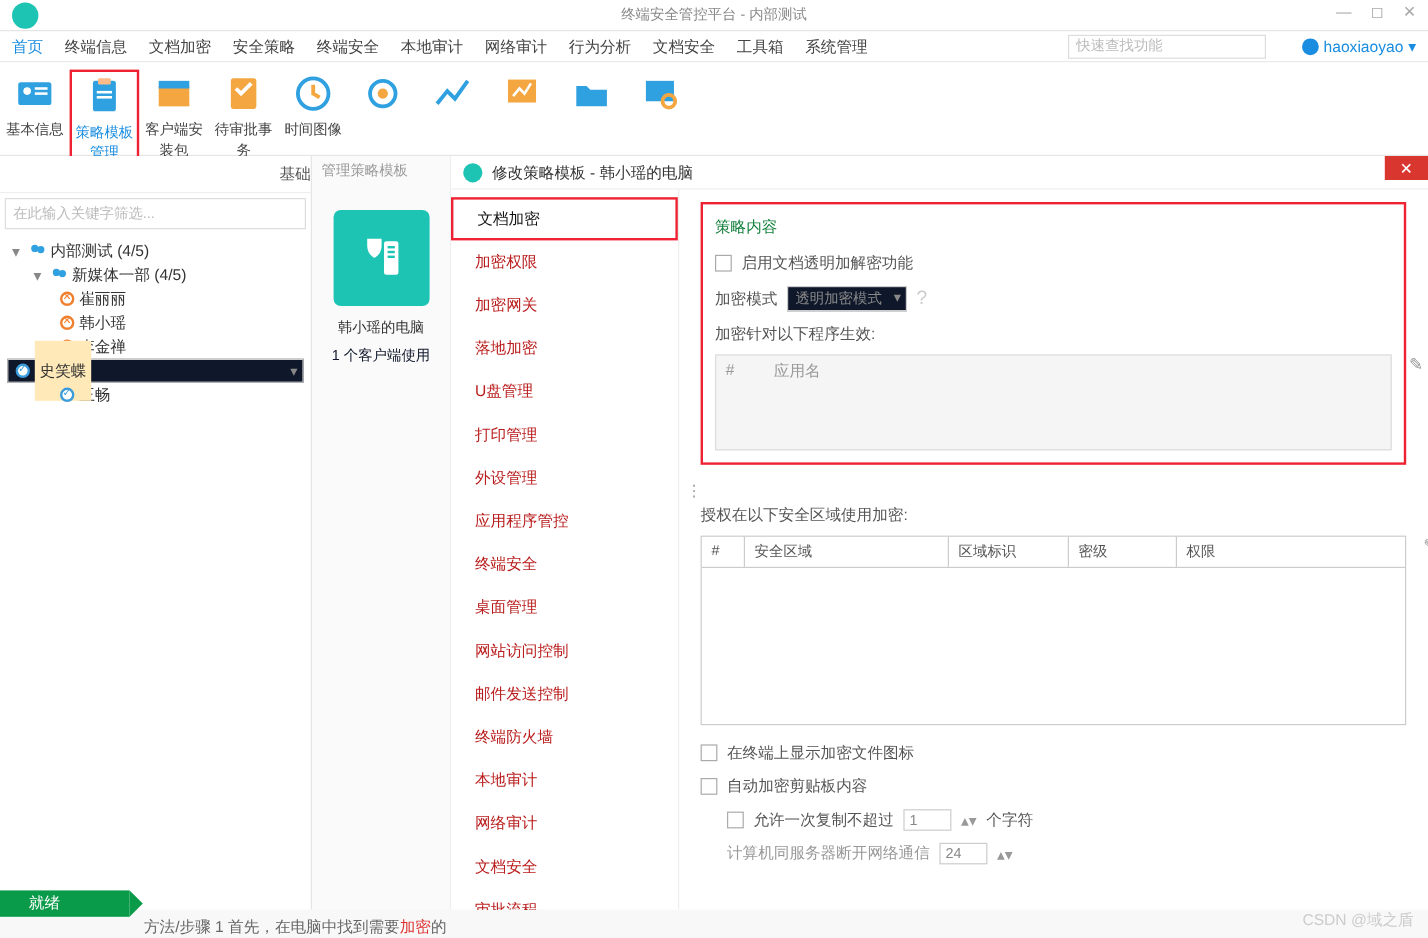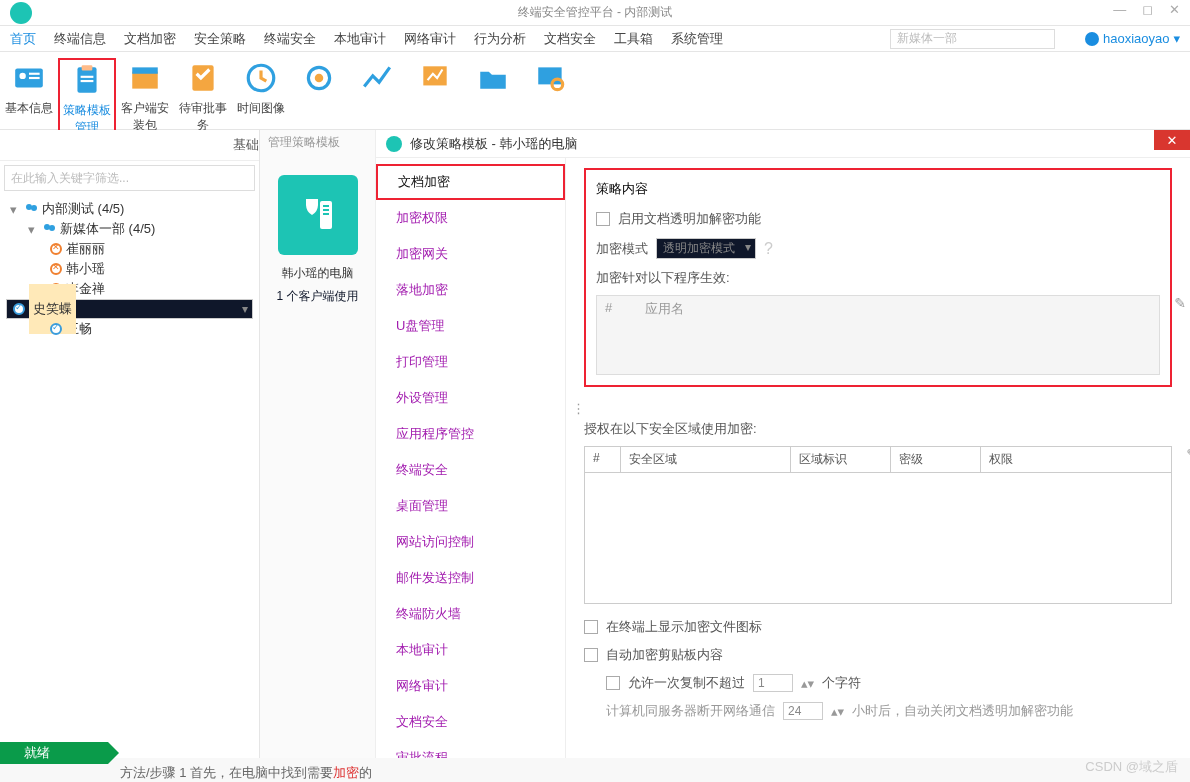--- a/index.html
+++ b/index.html
@@ -52,25 +52,25 @@
 .midcard .cardtitle { color: #333; font-size: 12px; margin-bottom: 6px; }
 .midcard .cardsub { color: #0f172a; font-size: 12px; }
 
 .rightcol { flex: 1; background: #fff; position: relative; display: flex; flex-direction: column; }
 .dlgtitle { height: 28px; display: flex; align-items: center; padding: 0 10px; gap: 8px; border-bottom: 1px solid #eee; }
 .dlg-ico { width: 16px; height: 16px; border-radius: 50%; background: #1dc4b4; }
 .dlg-txt { color: #333; }
 .dlg-close { position: absolute; right: 0; top: 0; width: 36px; height: 20px; background: #d9362f; color: #fff; display: flex; align-items: center; justify-content: center; cursor: pointer; }
 .dlgbody { flex: 1; display: flex; overflow: hidden; }
 .catlist { width: 190px; border-right: 1px solid #eee; overflow-y: auto; padding: 6px 0; }
-.cat-item { height: 36px; display: flex; align-items: center; padding-left: 20px; color: #a21caf; cursor: pointer; }
+.cat-item { height: 36px; display: flex; align-items: center; padding-left: 20px; color: #b91c1c; cursor: pointer; }
 .cat-item.active { border: 2px solid #e23; color: #111; }
 .content { flex: 1; padding: 10px 18px; overflow-y: auto; position: relative; }
 .redbox { border: 2px solid #e23; padding: 10px; margin-bottom: 14px; }
-.section-title { color: #000000; margin-bottom: 12px; font-size: 13px; }
+.section-title { color: #15803d; margin-bottom: 12px; font-size: 13px; }
 .frow { display: flex; align-items: center; gap: 8px; margin-bottom: 10px; color: #555; font-size: 13px; }
 .chk { width: 14px; height: 14px; border: 1px solid #aaa; display: inline-block; }
 .sel { border: 1px solid #ccc; background: #0f172a; color: #888; padding: 1px 20px 1px 6px; position: relative; font-size: 12px; }
 .sel::after { content: "▾"; position: absolute; right: 4px; color: #888; }
 .help { color: #ccc; font-size: 16px; }
 .apptable { border: 1px solid #ddd; background: #f5f5f5; height: 80px; position: relative; }
 .apptable .tr { display: flex; padding: 4px 8px; color: #999; font-size: 12px; }
 .apptable .th1 { width: 40px; }
 .pen { position: absolute; right: -26px; top: 0; color: #999; cursor: pointer; font-size: 14px; }
 .normlabel { color: #555; margin-bottom: 8px; font-size: 13px; }
@@ -106,21 +106,21 @@
   <span class="mitem">文档加密</span>
   <span class="mitem">安全策略</span>
   <span class="mitem">终端安全</span>
   <span class="mitem">本地审计</span>
   <span class="mitem">网络审计</span>
   <span class="mitem">行为分析</span>
   <span class="mitem">文档安全</span>
   <span class="mitem">工具箱</span>
   <span class="mitem">系统管理</span>
   <span class="spacer"></span>
-  <div class="search">新媒体一部</div>
+  <div class="search">快速查找功能</div>
   <div class="user">
     <span class="user-icon"></span>
     <span>haoxiaoyao</span>
     <span>▾</span>
   </div>
 </div>
 
 <div class="ribbon">
   <div class="ribbon-btn">
     <div class="ricon">
@@ -355,21 +355,20 @@
           <span class="chk"></span>
           <span>允许一次复制不超过</span>
           <span class="numinp">1</span>
           <span style="color:#999">▴▾</span>
           <span>个字符</span>
         </div>
         <div class="frow indent" style="color:#999">
           <span>计算机同服务器断开网络通信</span>
           <span class="numinp">24</span>
           <span style="color:#999">▴▾</span>
-          <span>小时后，自动关闭文档透明加解密功能</span>
         </div>
       </div>
     </div>
   </div>
 </div>
 
 <div class="statusbar">
   <span>就绪</span>
   <span class="sb-arrow"></span>
 </div>

